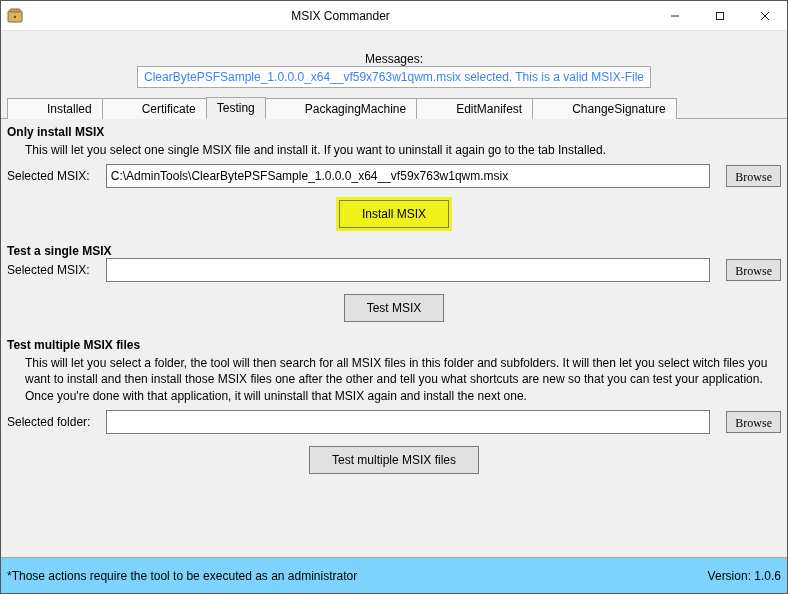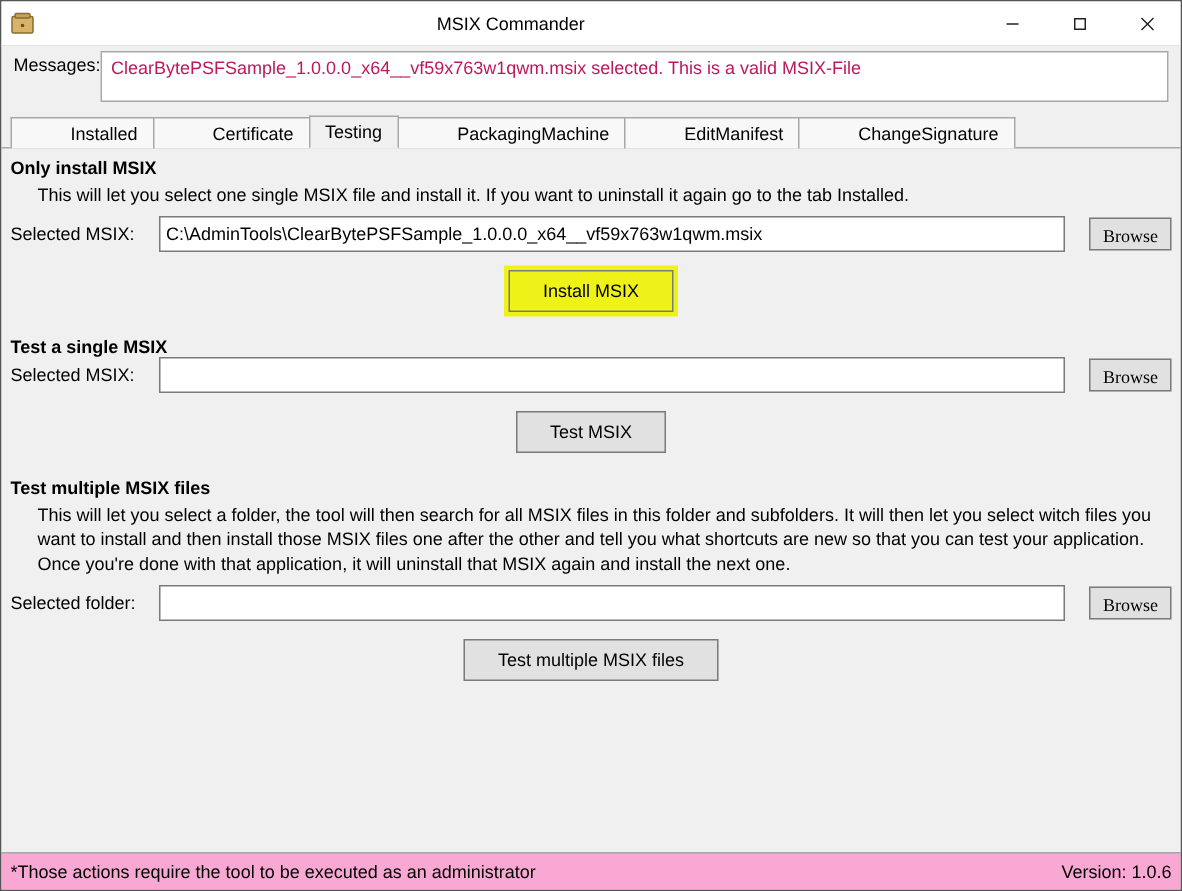--- a/index.html
+++ b/index.html
@@ -51,37 +51,38 @@
     display: flex;
     align-items: center;
     justify-content: center;
     font-family: "Segoe UI Symbol", sans-serif;
     font-size: 10px;
     color: #222;
   }
 
   .messages-row {
     display: flex;
-    align-items: flex-start;
-    padding: 3px 8px 8px 8px;
-    background: #f0f0f0;
+    align-items: center;
+    padding: 19px 8px 8px 8px;
+    background: #f0f0f0;
+    flex-direction: column;
   }
   .messages-label {
     width: 58px;
     padding-top: 2px;
     font-size: 12px;
   }
   .messages-box {
     flex: 1;
     height: 34px;
     background: #fff;
     border: 1px solid #a8a8a8;
     padding: 3px 6px;
     font-size: 12px;
-    color: #be185d;
+    color: #3b82f6;
     overflow: hidden;
   }
 
   .tabs-strip {
     display: flex;
     align-items: flex-end;
     padding: 0 6px;
     background: #f0f0f0;
     position: relative;
     height: 22px;
@@ -165,23 +166,23 @@
     border: 1px solid #7a7a7a;
     background: #e1e1e1;
     font-family: inherit;
   }
   .btn-highlight {
     background: #eef218;
     box-shadow: 0 0 0 3px #eef218;
   }
 
   .statusbar {
-    height: 25px;
+    height: 36px;
     border-top: 1px solid #a8a8a8;
-    background: #f9a8d4;
+    background: #7dd3fc;
     display: flex;
     align-items: center;
     justify-content: space-between;
     padding: 0 6px;
     font-size: 12px;
   }
 </style>
 </head>
 <body>
 

